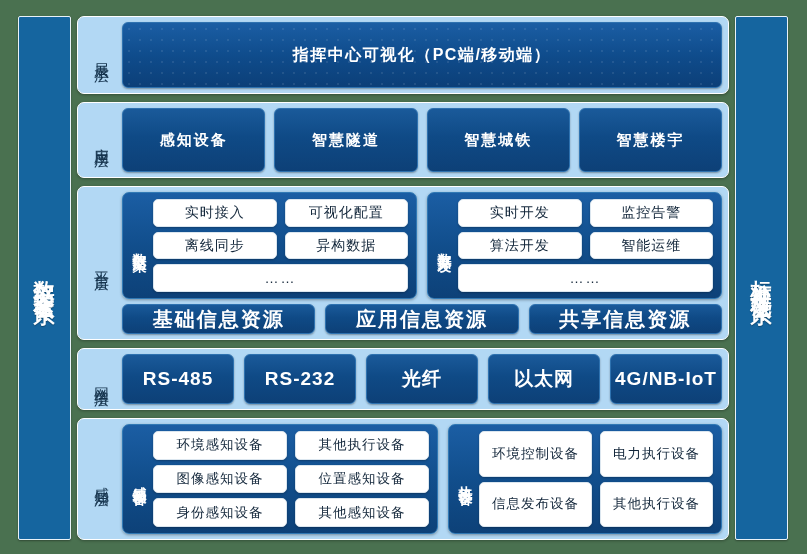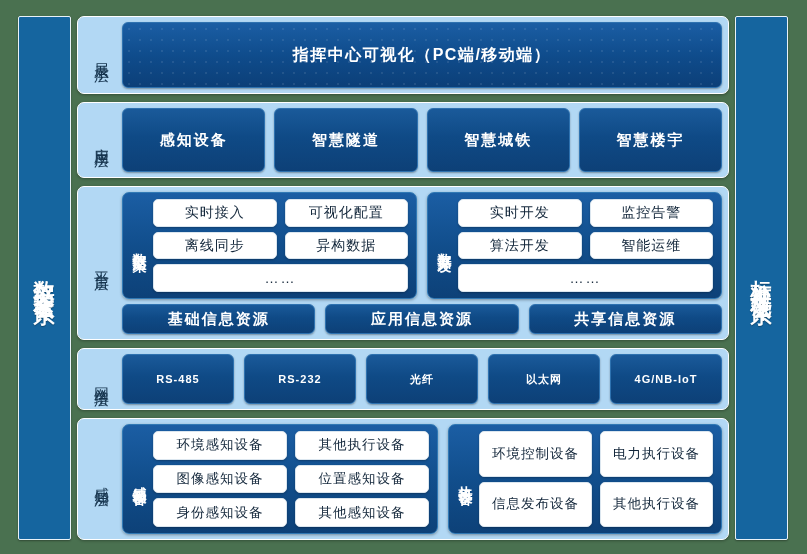--- a/index.html
+++ b/index.html
@@ -214,35 +214,35 @@
   }
 
   .plat-bottom {
     flex: 0 0 30px;
     display: flex;
     flex-direction: row;
     gap: 10px;
   }
   .res-cell {
     flex: 1 1 0;
-    font-size: 15px;
+    font-size: 20px;
     letter-spacing: 2px;
   }
 
   
   .net-row {
     flex: 1 1 auto;
     display: flex;
     flex-direction: row;
     gap: 10px;
     min-height: 0;
   }
   .net-cell {
     flex: 1 1 0;
-    font-size: 11px;
+    font-size: 19px;
     letter-spacing: 1px;
   }
 
   
   .perc-row {
     flex: 1 1 auto;
     display: flex;
     flex-direction: row;
     gap: 10px;
     min-height: 0;

